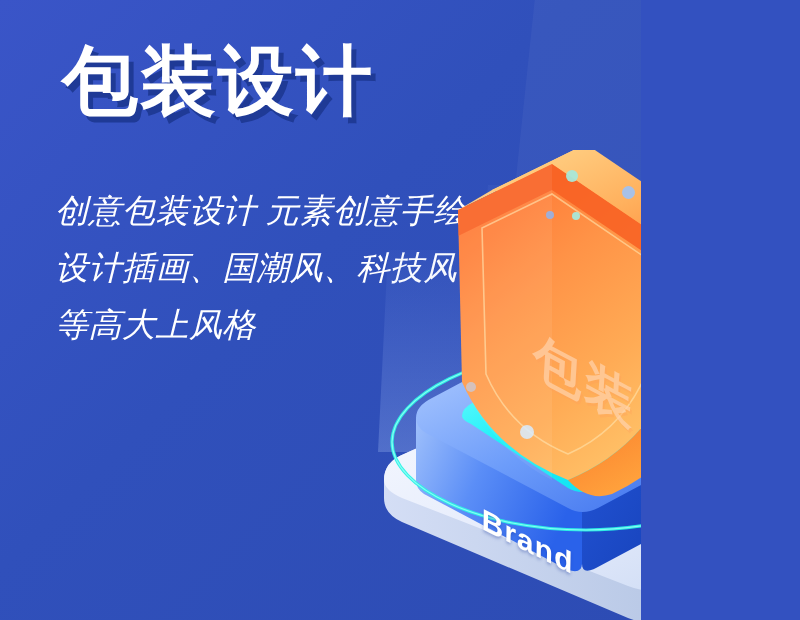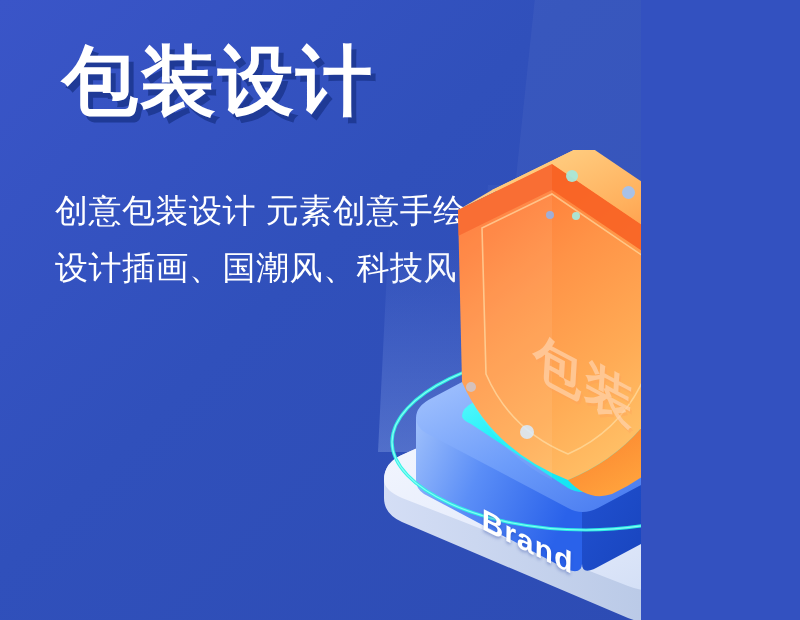--- a/index.html
+++ b/index.html
@@ -42,21 +42,21 @@
   .subtitle {
     position:absolute;
     left:55px; top:183px;
     width:470px;
     font-size:33px;
     line-height:1.72;
     color:#ffffff;
     font-weight:normal;
     letter-spacing:0.5px;
   }
-  .subtitle .line { display:block; white-space:nowrap; }
+  .subtitle .line { display:block; white-space:nowrap;font-style:italic; }
 
   
   .stage {
     position:absolute;
     left:370px; top:150px;
     width:440px; height:475px;
   }
 
   .art { position:absolute; left:0; top:0; width:440px; height:475px; }
 
@@ -100,20 +100,21 @@
 <div class="banner">
 
   <div class="bg-band b1"></div>
   <div class="bg-band b2"></div>
 
   <h1 class="headline">包装设计</h1>
 
   <div class="subtitle">
     <span class="line">创意包装设计 元素创意手绘</span>
     <span class="line">设计插画、国潮风、科技风</span>
+    <span class="line">等高大上风格</span>
   </div>
 
   <div class="stage">
 
     <svg class="art" viewBox="0 0 440 475">
       <defs>
 
         <linearGradient id="gBeam" x1="0" y1="0" x2="0" y2="1">
           <stop offset="0%" stop-color="#93aef2" stop-opacity="0.06"></stop>
           <stop offset="55%" stop-color="#9fb8f5" stop-opacity="0.20"></stop>

